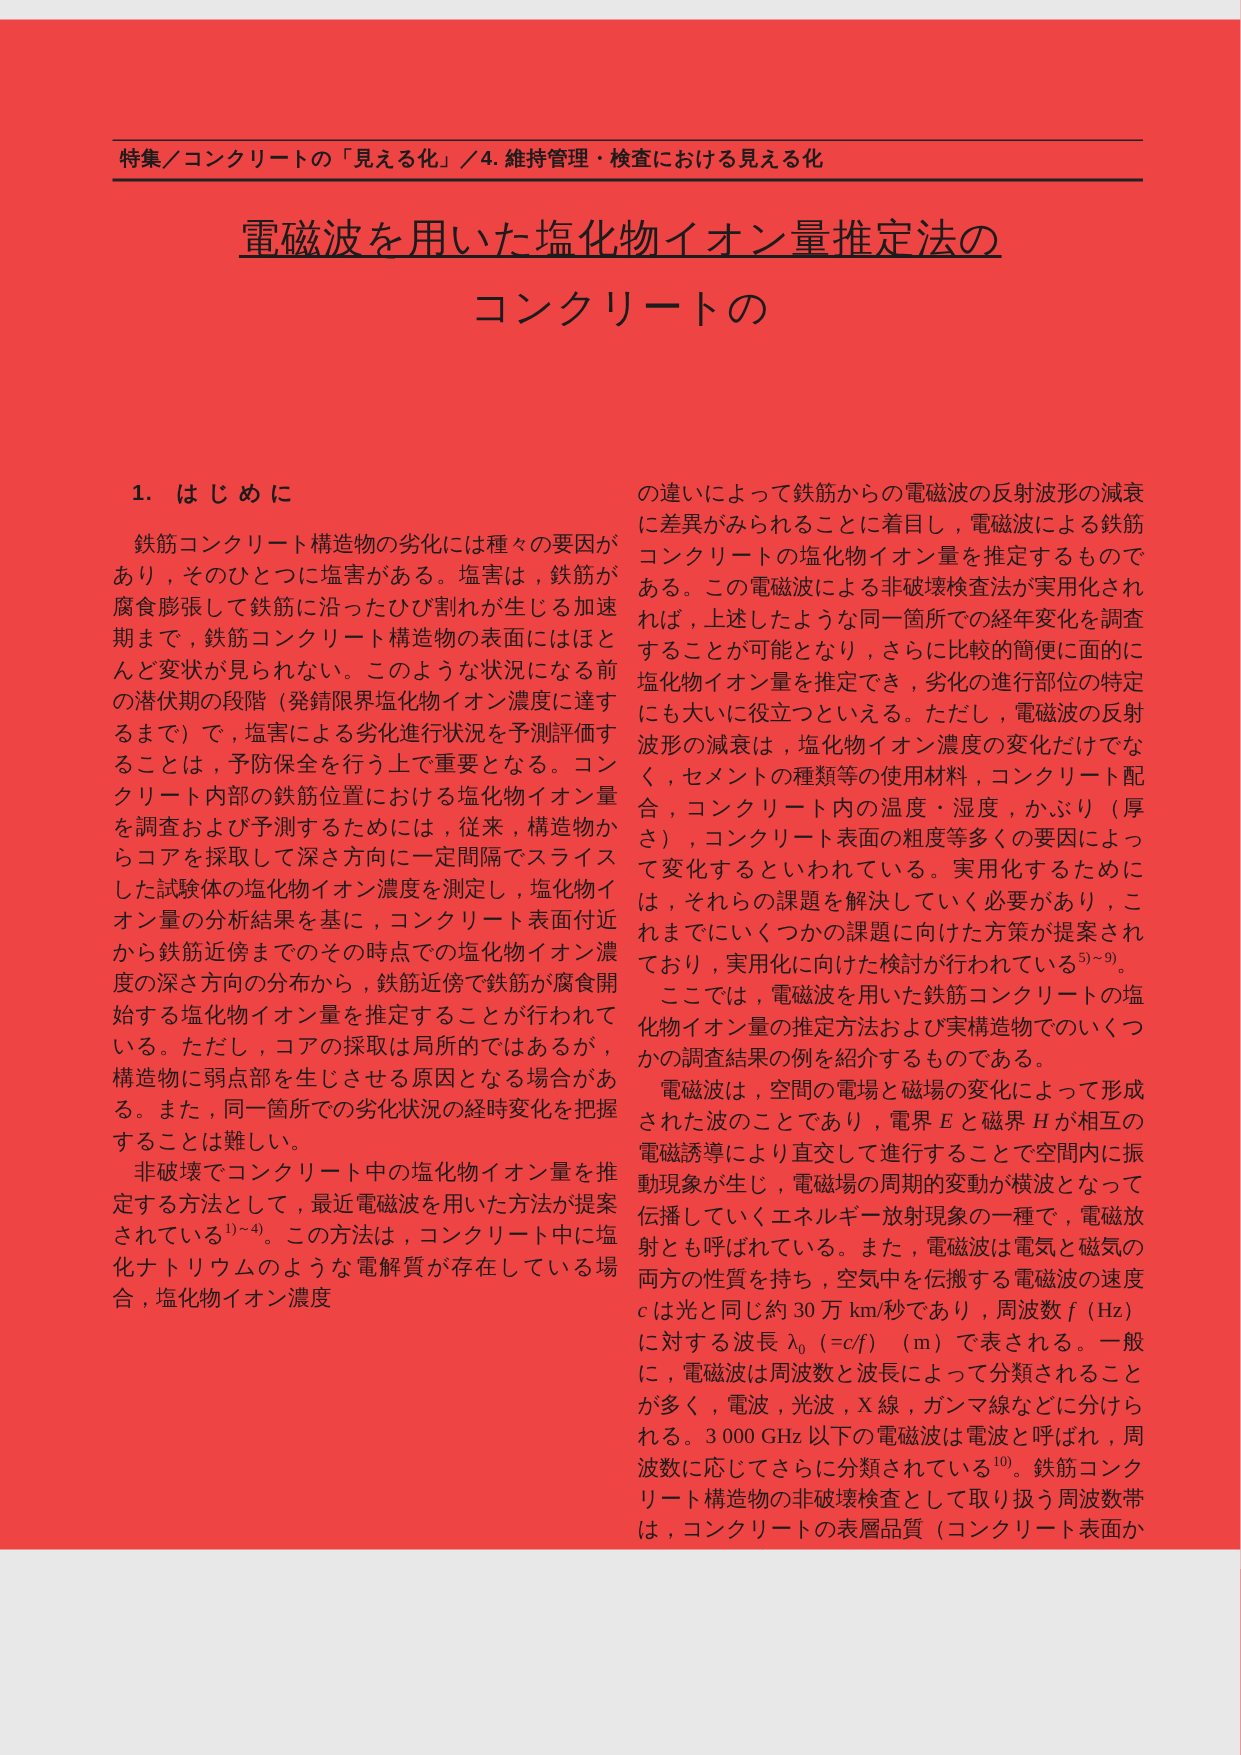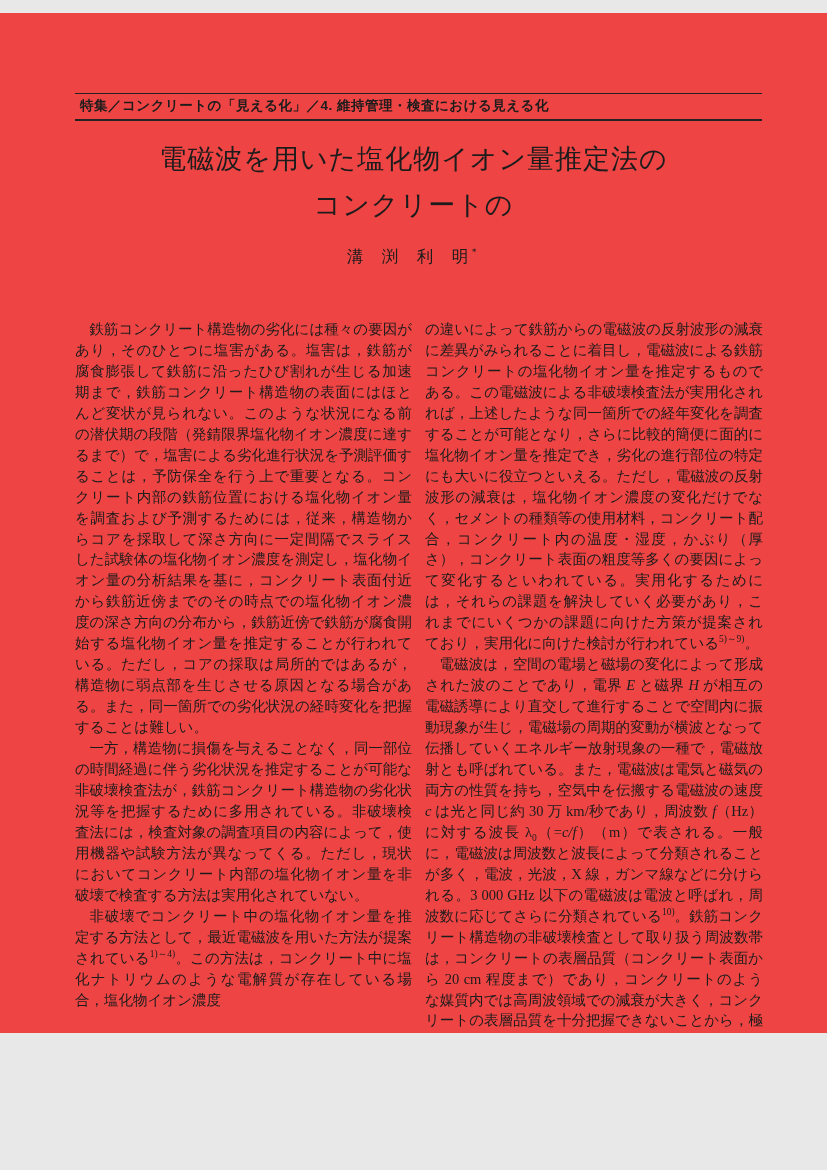--- a/index.html
+++ b/index.html
@@ -29,21 +29,21 @@
   }
   .title-line {
     position: absolute;
     left: 0;
     width: 827px;
     text-align: center;
     font-size: 27px;
     letter-spacing: 1px;
     font-weight: 500;
   }
-  .title-line.l1 { top: 128px; }
+  .title-line.l1 { top: 128px; text-decoration: underline; }
   .title-line.l2 { top: 174px; }
   .author-line {
     position: absolute;
     left: 0;
     top: 232px;
     width: 827px;
     text-align: center;
     font-size: 16.5px;
     letter-spacing: 1px;
   }
@@ -115,31 +115,29 @@
 
 <div class="page">
 
   <div class="header-strip">
     <span>特集／コンクリートの「見える化」／4. 維持管理・検査における見える化</span>
   </div>
 
   <div class="title-line l1">電磁波を用いた塩化物イオン量推定法の</div>
   <div class="title-line l2">コンクリートの</div>
 
-  <div class="author-line">
-    <span>溝　渕　利　明</span><sup>＊</sup>
-  </div>
 
   <div class="col col-left">
+      <div class="heading h1"><span>1.　は じ め に</span></div>
       <p class="indent"><span>鉄筋コンクリート構造物の劣化には種々の要因があり，そのひとつに塩害がある。塩害は，鉄筋が腐食膨張して鉄筋に沿ったひび割れが生じる加速期まで，鉄筋コンクリート構造物の表面にはほとんど変状が見られない。このような状況になる前の潜伏期の段階（発錆限界塩化物イオン濃度に達するまで）で，塩害による劣化進行状況を予測評価することは，予防保全を行う上で重要となる。コンクリート内部の鉄筋位置における塩化物イオン量を調査および予測するためには，従来，構造物からコアを採取して深さ方向に一定間隔でスライスした試験体の塩化物イオン濃度を測定し，塩化物イオン量の分析結果を基に，コンクリート表面付近から鉄筋近傍までのその時点での塩化物イオン濃度の深さ方向の分布から，鉄筋近傍で鉄筋が腐食開始する塩化物イオン量を推定することが行われている。ただし，コアの採取は局所的ではあるが，構造物に弱点部を生じさせる原因となる場合がある。また，同一箇所での劣化状況の経時変化を把握することは難しい。</span></p>
-      <p class="indent"><span>一方，構造物に損傷を与えることなく，同一部位の時間経過に伴う劣化状況を推定することが可能な非破壊検査法が，鉄筋コンクリート構造物の劣化状況等を把握するために多用されている。非破壊検査法には，検査対象の調査項目の内容によって，使用機器や試験方法が異なってくる。ただし，現状においてコンクリート内部の塩化物イオン量を非破壊で検査する方法は実用化されていない。</span></p>
       <p class="indent"><span>非破壊でコンクリート中の塩化物イオン量を推定する方法として，最近電磁波を用いた方法が提案されている</span><sup>1)～4)</sup><span>。この方法は，コンクリート中に塩化ナトリウムのような電解質が存在している場合，塩化物イオン濃度</span></p>
     </div>
   <div class="col col-right">
       <p class="noindent"><span>の違いによって鉄筋からの電磁波の反射波形の減衰に差異がみられることに着目し，電磁波による鉄筋コンクリートの塩化物イオン量を推定するものである。この電磁波による非破壊検査法が実用化されれば，上述したような同一箇所での経年変化を調査することが可能となり，さらに比較的簡便に面的に塩化物イオン量を推定でき，劣化の進行部位の特定にも大いに役立つといえる。ただし，電磁波の反射波形の減衰は，塩化物イオン濃度の変化だけでなく，セメントの種類等の使用材料，コンクリート配合，コンクリート内の温度・湿度，かぶり（厚さ），コンクリート表面の粗度等多くの要因によって変化するといわれている。実用化するためには，それらの課題を解決していく必要があり，これまでにいくつかの課題に向けた方策が提案されており，実用化に向けた検討が行われている</span><sup>5)～9)</sup><span>。</span></p>
+      <p class="indent"><span>ここでは，電磁波を用いた鉄筋コンクリートの塩化物イオン量の推定方法および実構造物でのいくつかの調査結果の例を紹介するものである。</span></p>
       <p class="indent"><span>電磁波は，空間の電場と磁場の変化によって形成された波のことであり，電界 </span><i>E</i><span> と磁界 </span><i>H</i><span> が相互の電磁誘導により直交して進行することで空間内に振動現象が生じ，電磁場の周期的変動が横波となって伝播していくエネルギー放射現象の一種で，電磁放射とも呼ばれている。また，電磁波は電気と磁気の両方の性質を持ち，空気中を伝搬する電磁波の速度 </span><i>c</i><span> は光と同じ約 30 万 km/秒であり，周波数 </span><i>f</i><span>（Hz）に対する波長 λ</span><sub>0</sub><span>（=</span><i>c/f</i><span>）（m）で表される。一般に，電磁波は周波数と波長によって分類されることが多く，電波，光波，X 線，ガンマ線などに分けられる。3 000 GHz 以下の電磁波は電波と呼ばれ，周波数に応じてさらに分類されている</span><sup>10)</sup><span>。鉄筋コンクリート構造物の非破壊検査として取り扱う周波数帯は，コンクリートの表層品質（コンクリート表面から 20 cm 程度まで）であり，コンクリートのような媒質内では高周波領域での減衰が大きく，コンクリートの表層品質を十分把握できないことから，極超短波の周波数帯に該当</span></p>
     </div>
 
   <div class="footnote-rule"></div>
   <div class="footnote">＊　みぞぶち・としあき／法政大学 教授（正会員）</div>
 
   <div class="page-number">468</div>
   <div class="journal-name">コンクリート工学</div>
 
 </div>

